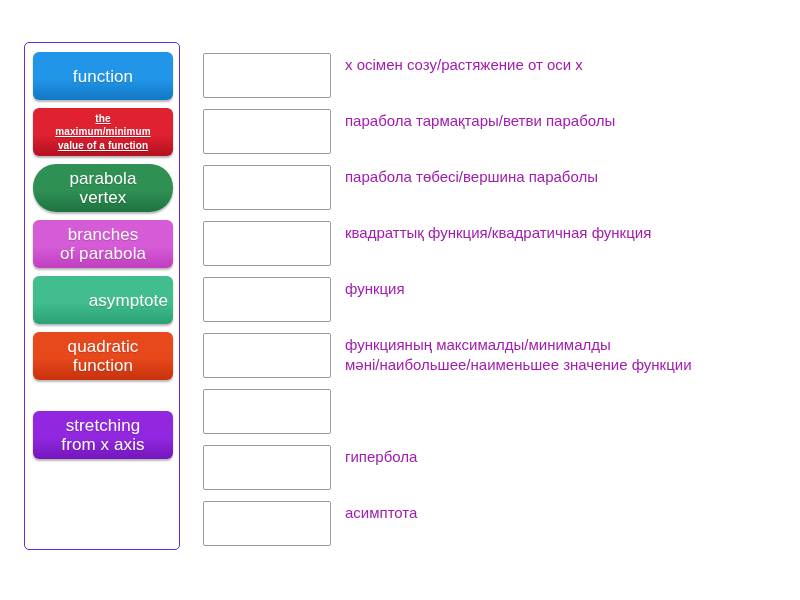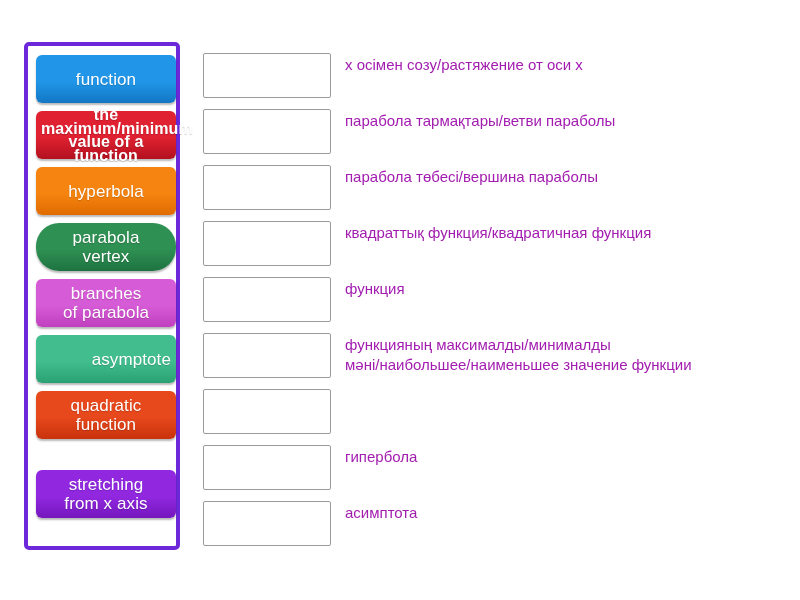--- a/index.html
+++ b/index.html
@@ -21,21 +21,21 @@
   }
 
   
   #tile-panel {
     position: absolute;
     left: 24px;
     top: 42px;
     width: 156px;
     height: 508px;
     background: #ffffff;
-    border: 4px solid #6d28d9;
+    border: 1px solid #6d28d9;
     border-radius: 5px;
     box-sizing: border-box;
     padding: 9px 8px 9px 8px;
   }
 
   .tile {
     position: relative;
     width: 140px;
     height: 48px;
     margin-bottom: 8px;
@@ -52,21 +52,21 @@
     letter-spacing: .1px;
     padding: 2px 5px;
     box-shadow: 0 2px 2px rgba(0,0,0,.28);
     text-shadow: 0 1px 1px rgba(0,0,0,.18);
     cursor: move;
     user-select: none;
   }
   .tile:last-child { margin-bottom: 0; margin-top: 31px; }
   .tile .tile-label { display: block; width: 100%; white-space: pre-line; }
 
-  .tile.small { font-size: 16px; line-height: 13.5px; font-weight: 600; }
+  .tile.small { font-size: 10px; line-height: 13.5px; font-weight: 600; text-decoration: underline; }
 
   
 
   
   #rows {
     position: absolute;
     left: 203px;
     top: 42px;
     width: 580px;
   }
@@ -104,23 +104,20 @@
 
   <div id="tile-panel">
 
   <div class="tile" style="background: linear-gradient(rgb(33, 150, 232) 0%, rgb(33, 150, 232) 55%, rgb(18, 119, 196) 100%);">
         <span class="tile-label">function</span>
       </div>
       <div class="tile small" style="background: linear-gradient(rgb(224, 33, 49) 0%, rgb(224, 33, 49) 55%, rgb(179, 16, 31) 100%);">
         <span class="tile-label">the
 maximum/minimum
 value of a function</span>
-      </div>
-      <div class="tile" style="background: linear-gradient(rgb(245, 132, 16) 0%, rgb(245, 132, 16) 55%, rgb(224, 107, 0) 100%);">
-        <span class="tile-label">hyperbola</span>
       </div>
       <div class="tile" style="background: linear-gradient(rgb(47, 144, 83) 0%, rgb(47, 144, 83) 55%, rgb(29, 115, 64) 100%); border-radius: 23px;">
         <span class="tile-label">parabola
 vertex</span>
       </div>
       <div class="tile" style="background: linear-gradient(rgb(214, 91, 214) 0%, rgb(214, 91, 214) 55%, rgb(192, 63, 192) 100%);">
         <span class="tile-label">branches
 of parabola</span>
       </div>
       <div class="tile" style="background: linear-gradient(rgb(65, 189, 142) 0%, rgb(65, 189, 142) 55%, rgb(42, 161, 115) 100%); text-align: right;">

